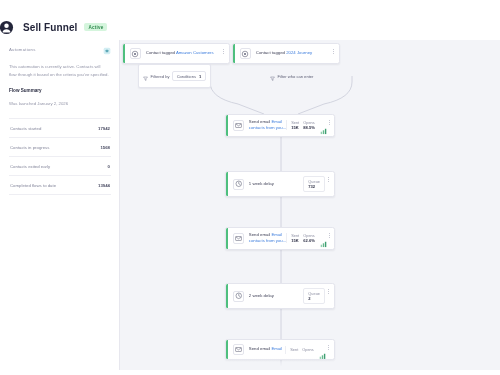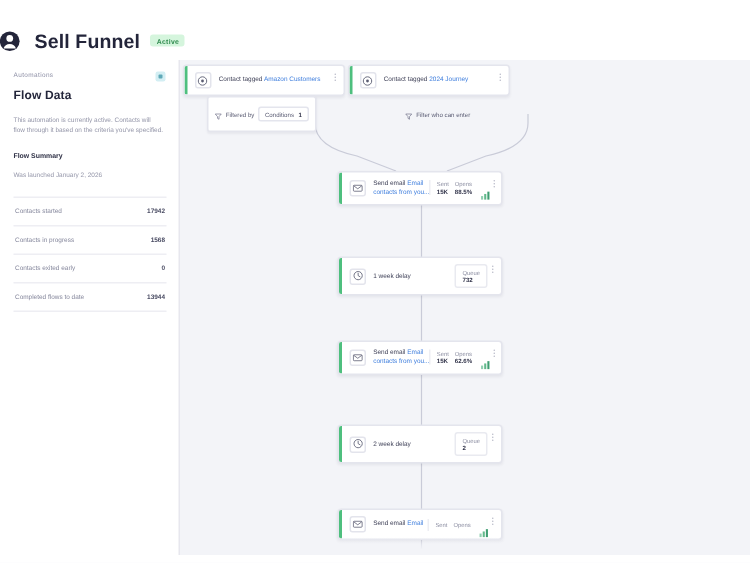--- a/index.html
+++ b/index.html
@@ -22,21 +22,21 @@
     display: flex; align-items: center;
     padding-left: 2px;
   }
   .logo {
     width: 15px; height: 15px;
     margin-left: -3px; margin-right: 9px;
     position: relative; flex: 0 0 auto;
   }
   .logo svg { display: block; }
   .app-title {
-    font-size: 13px; font-weight: bold;
+    font-size: 10px; font-weight: bold;
     color: #23253a; letter-spacing: .1px;
   }
   .status-badge {
     margin-left: 7px;
     background: #d5f5dd; color: #2f8a4e;
     font-size: 4.6px; font-weight: bold;
     padding: 1.5px 4px; border-radius: 2px;
     letter-spacing: .2px;
   }
 
@@ -205,21 +205,20 @@
     <div class="sidebar">
       <div class="side-head">
         <div class="side-kicker">Automations</div>
         <div class="side-icon">
           <svg viewBox="0 0 12 12" width="8" height="8">
             <rect x="1" y="1" width="10" height="10" rx="2.2" fill="#d3eef3"></rect>
             <rect x="4" y="4" width="4" height="4" rx="1" fill="#5fa9b8"></rect>
           </svg>
         </div>
       </div>
-      <div class="side-title">Flow Data</div>
       <div class="side-desc">This automation is currently active. Contacts will flow through it based on the criteria you've specified.</div>
       <div class="side-sub">Flow Summary</div>
       <div class="side-launch">Was launched January 2, 2026</div>
 
       <div class="stats">
         <div class="stat-row">
           <span class="stat-label">Contacts started</span>
           <span class="stat-value">17942</span>
         </div>
         <div class="stat-row">

